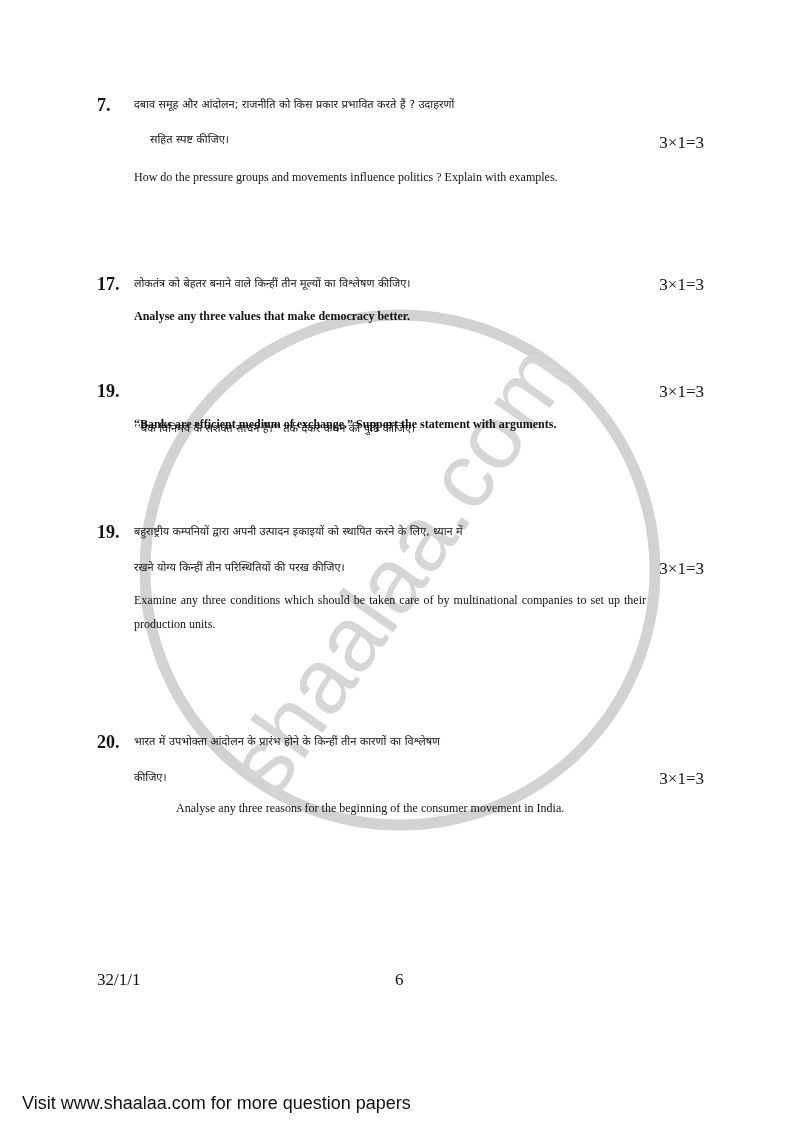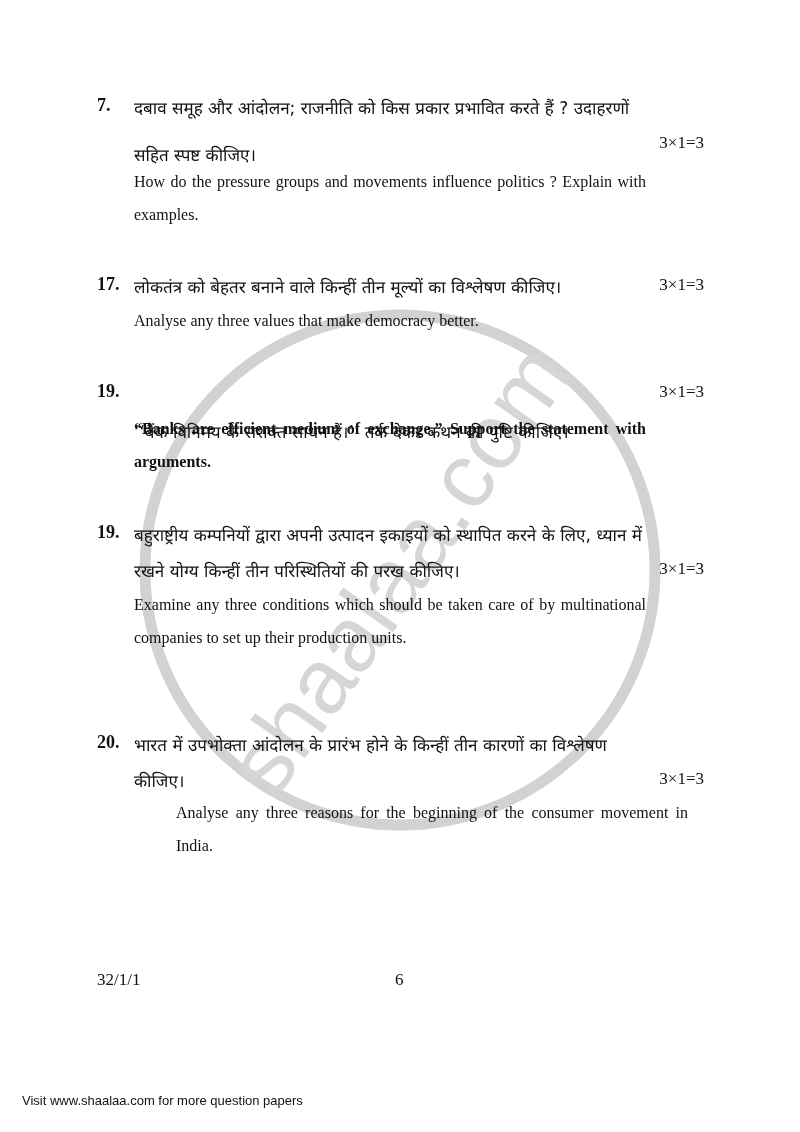--- a/index.html
+++ b/index.html
@@ -8,48 +8,48 @@
       font-family: "Liberation Serif", "DejaVu Serif", serif;
       color: #111;
     }
     .watermark {
       position: absolute; left: 100px; top: 270px; width: 600px; height: 600px;
       pointer-events: none;
     }
     .q { position: absolute; left: 97px; width: 610px; }
     .qnum { position: absolute; left: 0; top: 0; font-weight: bold; font-size: 18px; }
     .line { position: absolute; left: 37px; font-size: 17px; white-space: nowrap; }
-    .hi { font-family: "DejaVu Sans", sans-serif; font-size: 17px; }
+    .hi { font-family: "DejaVu Sans", sans-serif; font-size: 11px; }
     .marks { position: absolute; right: 3px; font-size: 17px; }
-    .en { position: absolute; left: 37px; width: 512px; font-size: 16px; line-height: 33px; text-align: justify; text-align-last: left; }
+    .en { position: absolute; left: 37px; width: 512px; font-size: 12px; line-height: 24px; text-align: justify; text-align-last: left; }
     .footer-code { position: absolute; left: 97px; top: 970px; font-size: 17px; }
     .footer-page { position: absolute; left: 395px; top: 970px; font-size: 17px; }
-    .visit { position: absolute; left: 22px; top: 1093px; font-family: "Liberation Sans", sans-serif; font-size: 13px; color: #111; }
+    .visit { position: absolute; left: 22px; top: 1093px; font-family: "Liberation Sans", sans-serif; font-size: 18px; color: #111; }
   </style>
 </head>
 <body>
 
 <svg class="watermark" viewBox="0 0 600 600">
   <circle cx="300" cy="300" r="255" fill="none" stroke="#d2d2d2" stroke-width="11"></circle>
   <text x="300" y="330" text-anchor="middle" transform="rotate(-55 300 300)" font-family="Liberation Sans, sans-serif" font-size="92" fill="#d6d6d6">shaalaa.com</text>
 </svg>
 
 <div class="q" style="top:95px;">
   <div class="qnum">7.</div>
   <div class="line hi" style="top:1px;">दबाव समूह और आंदोलन; राजनीति को किस प्रकार प्रभावित करते हैं ? उदाहरणों</div>
-  <div class="line hi" style="top:48px;">सहित स्पष्ट कीजिए।</div>
+  <div class="line hi" style="top:36px;margin-left:16px;">सहित स्पष्ट कीजिए।</div>
   <div class="marks" style="top:38px;">3×1=3</div>
   <div class="en" style="top:70px;">How do the pressure groups and movements influence politics ? Explain with examples.</div>
 </div>
 
 <div class="q" style="top:274px;">
   <div class="qnum">17.</div>
   <div class="line hi" style="top:1px;">लोकतंत्र को बेहतर बनाने वाले किन्हीं तीन मूल्यों का विश्लेषण कीजिए।</div>
   <div class="marks" style="top:1px;">3×1=3</div>
-  <div class="en" style="top:30px;">Analyse any three values that make democracy better.</div>
+  <div class="en" style="top:30px;font-weight:bold;">Analyse any three values that make democracy better.</div>
 </div>
 
 <div class="q" style="top:381px;">
   <div class="qnum">19.</div>
   <div class="line hi" style="top:19px;margin-top:20px;">‘‘बैंक विनिमय के सशक्त साधन हैं।’’ तर्क देकर कथन की पुष्टि कीजिए।</div>
   <div class="marks" style="top:1px;">3×1=3</div>
   <div class="en" style="top:31px;font-weight:bold;">“Banks are efficient medium of exchange.” Support the statement with arguments.</div>
 </div>
 
 <div class="q" style="top:522px;">

